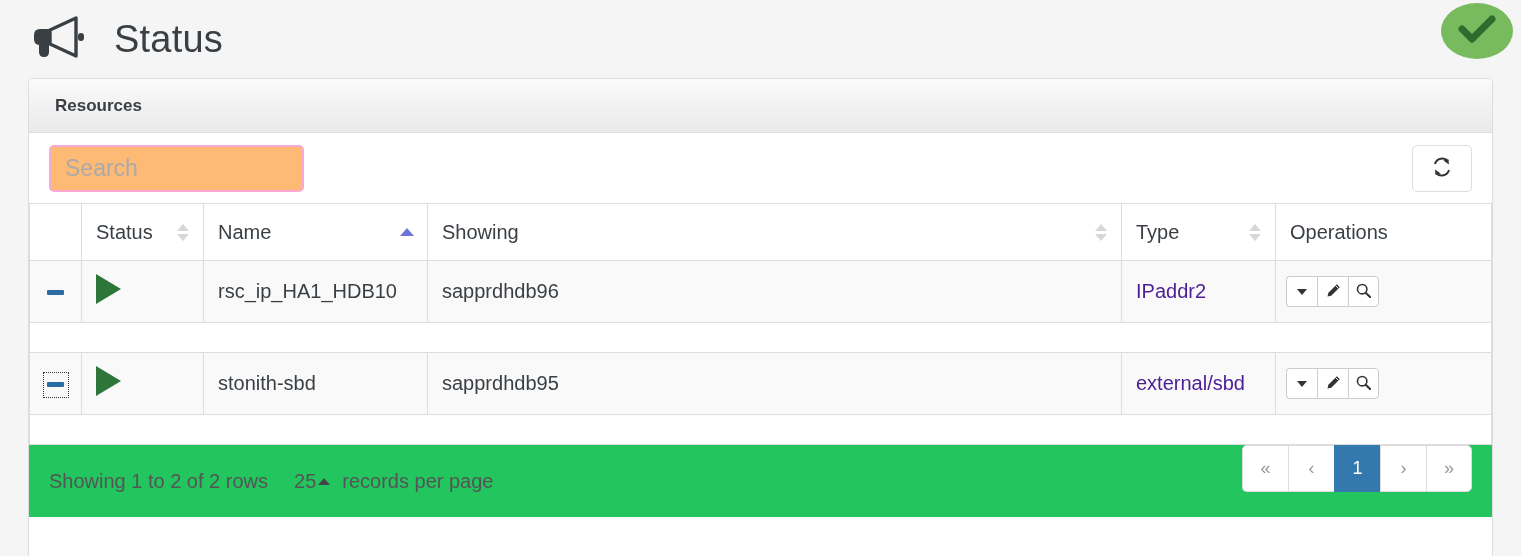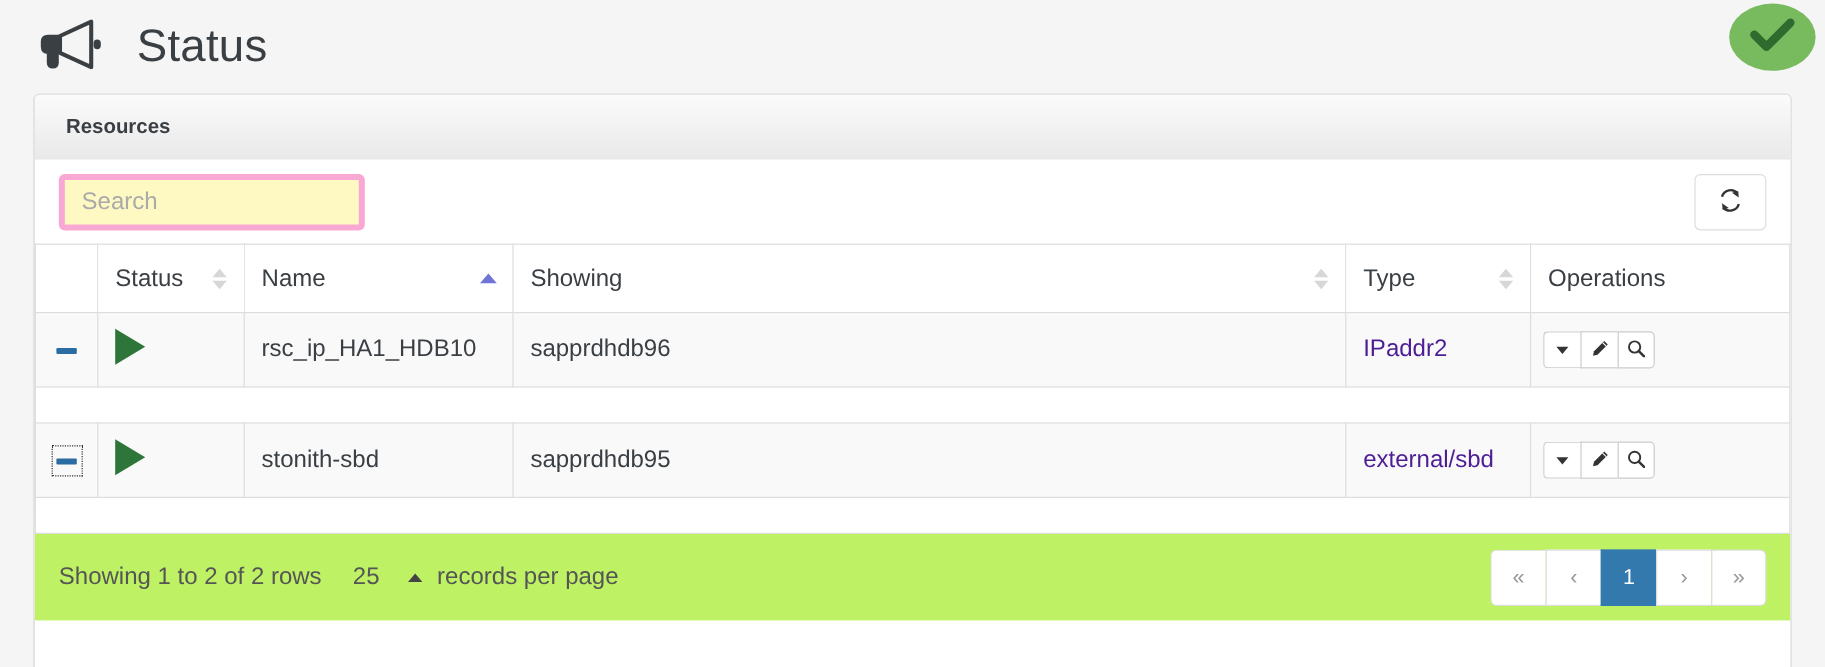--- a/index.html
+++ b/index.html
@@ -69,27 +69,27 @@
     padding: 0 20px 0 20px;
     display: flex;
     align-items: center;
     justify-content: space-between;
     background: #fff;
   }
   .search-input {
     width: 255px;
     height: 47px;
     padding: 0 14px;
-    font-size: 20px;
+    font-size: 23px;
     font-family: "Liberation Sans", sans-serif;
     color: #555;
-    border: 5px solid #f9a8d4;
+    border: 2px solid #f9a8d4;
     border-radius: 5px;
     outline: none;
-    background: #fef9c3;
+    background: #fdba74;
   }
   .search-input::placeholder { color: #aaa; }
   .refresh-btn {
     width: 60px; height: 47px;
     border: 1px solid #ddd;
     border-radius: 5px;
     background: #fff;
     display: flex; align-items: center; justify-content: center;
     cursor: pointer;
     padding: 0;
@@ -216,32 +216,31 @@
     border-left: 5px solid transparent;
     border-right: 5px solid transparent;
     border-top: 6px solid #333;
   }
 
   
   .panel-footer {
     height: 72px;
     padding: 0 20px;
     display: flex;
-    align-items: center;
     justify-content: space-between;
-    background: #bef264;
+    background: #22c55e;
   }
   .footer-left {
     display: flex; align-items: center;
     font-size: 20px; color: #555;
   }
   .footer-text { white-space: nowrap; }
   .page-size-btn {
     margin: 0 12px 0 26px;
-    display: inline-flex; align-items: center; gap: 24px;
+    display: inline-flex; align-items: center; gap: 2px;
     background: none; border: none;
     font-size: 20px; color: #555;
     font-family: "Liberation Sans", sans-serif;
     cursor: pointer;
     padding: 0;
   }
   .caret-up {
     width: 0; height: 0;
     border-left: 6px solid transparent;
     border-right: 6px solid transparent;

